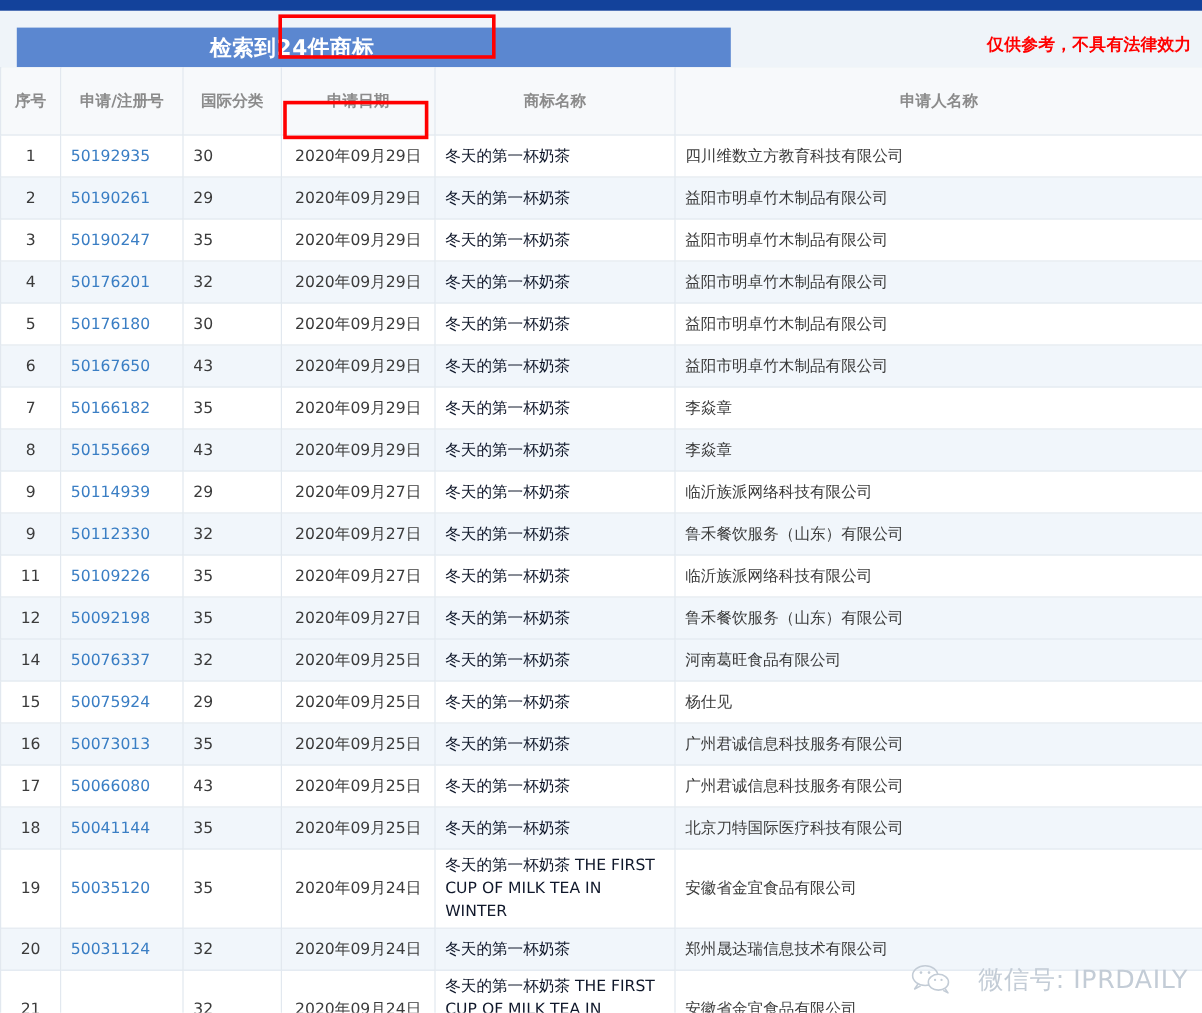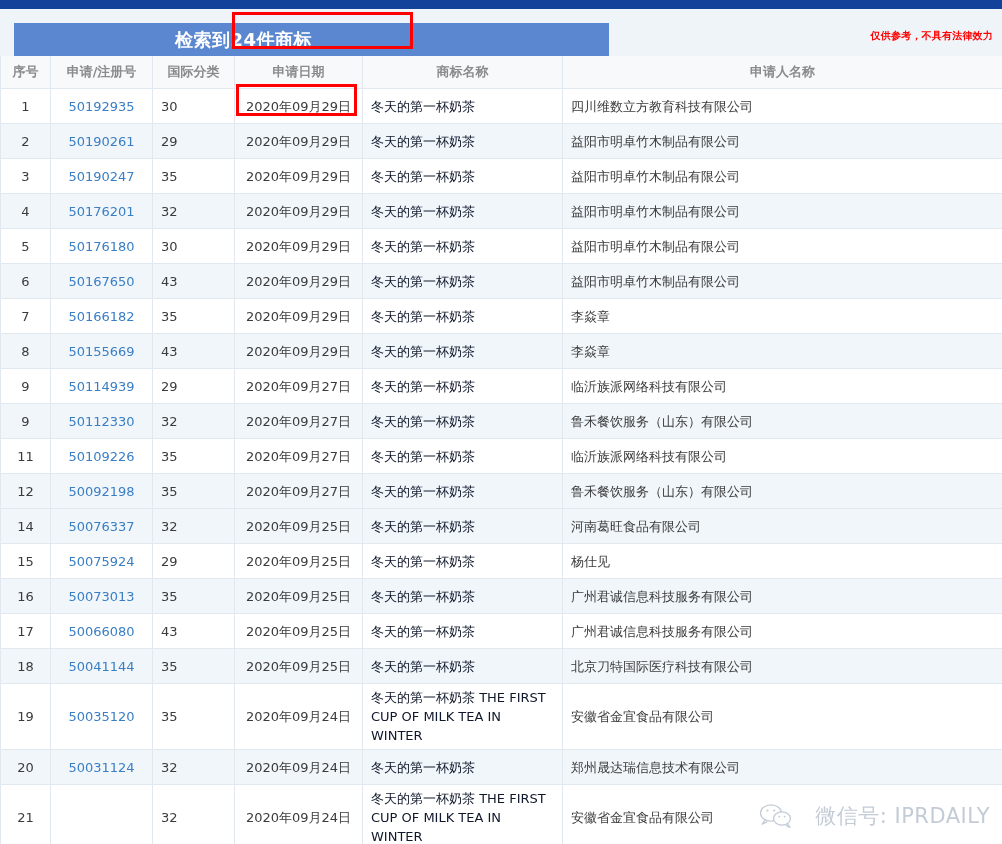--- a/index.html
+++ b/index.html
@@ -53,21 +53,21 @@
     font-weight: bold;
     letter-spacing: 0.5px;
     position: relative;
     left: -68px;
   }
   .disclaimer {
     position: absolute;
     right: 9px;
     top: 20px;
     color: #ff0000;
-    font-size: 10px;
+    font-size: 14px;
     font-weight: bold;
     letter-spacing: 0.2px;
     white-space: nowrap;
   }
 
   
   .redbox {
     position: absolute;
     border: 3px solid #ff0000;
     box-sizing: border-box;
@@ -97,36 +97,36 @@
 
   table.results th {
     height: 32px;
     background: #f7f9fb;
     color: #8b8b8b;
     font-size: 13px;
     font-weight: bold;
     text-align: center;
     border: 1px solid #e2e8ef;
     border-top: none;
-    padding: 0 4px;
+    padding: 12px 4px;
   }
   table.results td {
     height: 26px;
     border: 1px solid #e2e8ef;
     padding: 4px 8px;
     font-size: 13px;
     color: #3b3b3b;
     vertical-align: middle;
     line-height: 19px;
     background: #ffffff;
   }
   table.results tr.alt td { background: #f1f6fb; }
 
   td.seq  { text-align: center; padding: 4px 2px; }
-  td.num  { text-align: center;  padding-left: 10px; }
+  td.num  { text-align: left;  padding-left: 10px; }
   td.cls  { text-align: left;  padding-left: 10px; }
   td.date { text-align: center; }
   td.tmname { text-align: left; padding-left: 8px; }
   td.appl { text-align: left; padding-left: 12px; }
 
   a.link {
     color: #3a7ec4;
     text-decoration: none;
     cursor: pointer;
   }

